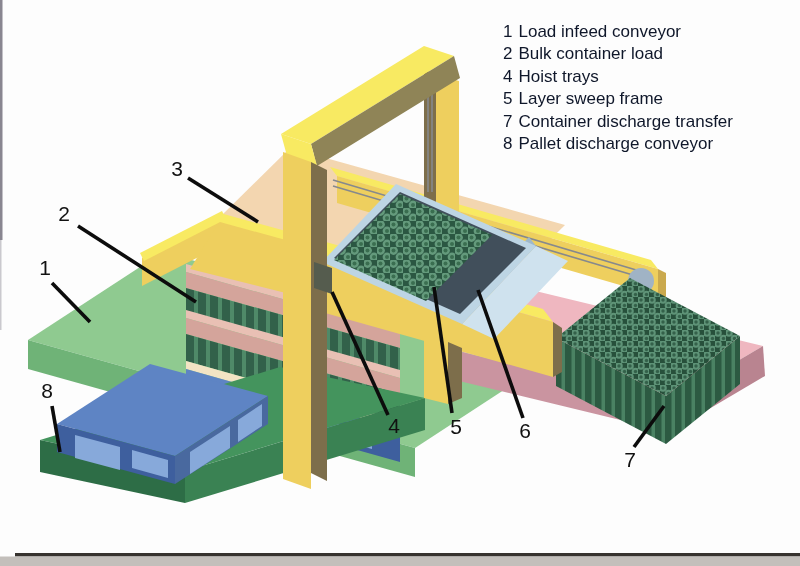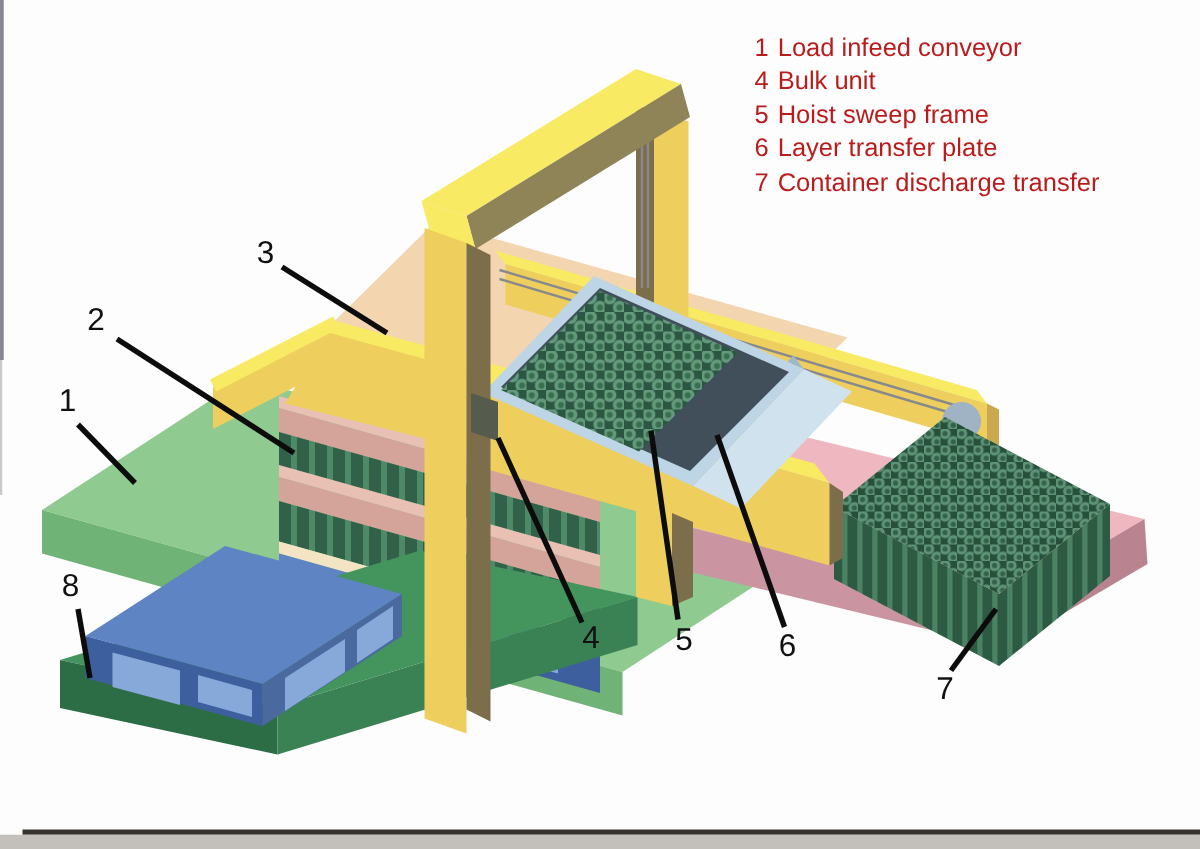--- a/index.html
+++ b/index.html
@@ -3,21 +3,21 @@
 <meta charset="utf-8">
 <style>
   html,body{margin:0;padding:0;background:#e8e8e8;}
   .stage{
     position:relative;width:800px;height:566px;background:#fdfdfd;
     overflow:hidden;font-family:"Liberation Sans",sans-serif;
   }
   .stage svg{position:absolute;left:0;top:0;}
   .legend{
     position:absolute;left:503px;top:21px;
-    font-size:17px;line-height:22.4px;color:#b91c1c;
+    font-size:17px;line-height:22.4px;color:#0f172a;
     white-space:nowrap;
   }
   .legend-row span{display:inline;}
   .legend-num{margin-right:6px;}
   .callout{
     position:absolute;font-size:21px;color:#111;
     transform:translate(-50%,-54%);
   }
 </style>
 </head>
@@ -176,19 +176,20 @@
 <div class="callout" style="left:64px;top:215px">2</div>
 <div class="callout" style="left:177px;top:170px">3</div>
 <div class="callout" style="left:394px;top:427px">4</div>
 <div class="callout" style="left:456px;top:428px">5</div>
 <div class="callout" style="left:525px;top:432px">6</div>
 <div class="callout" style="left:630px;top:461px">7</div>
 <div class="callout" style="left:47px;top:392px">8</div>
 
 <div class="legend">
   <div class="legend-row"><span class="legend-num">1</span><span>Load infeed conveyor</span></div>
-  <div class="legend-row"><span class="legend-num">4</span><span>Bulk unit</span></div>
-  <div class="legend-row"><span class="legend-num">5</span><span>Hoist sweep frame</span></div>
-  <div class="legend-row"><span class="legend-num">6</span><span>Layer transfer plate</span></div>
+  <div class="legend-row"><span class="legend-num">2</span><span>Bulk container load</span></div>
+  <div class="legend-row"><span class="legend-num">4</span><span>Hoist trays</span></div>
+  <div class="legend-row"><span class="legend-num">5</span><span>Layer sweep frame</span></div>
   <div class="legend-row"><span class="legend-num">7</span><span>Container discharge transfer</span></div>
+  <div class="legend-row"><span class="legend-num">8</span><span>Pallet discharge conveyor</span></div>
 </div>
 
 </div>
 
 </body></html>

